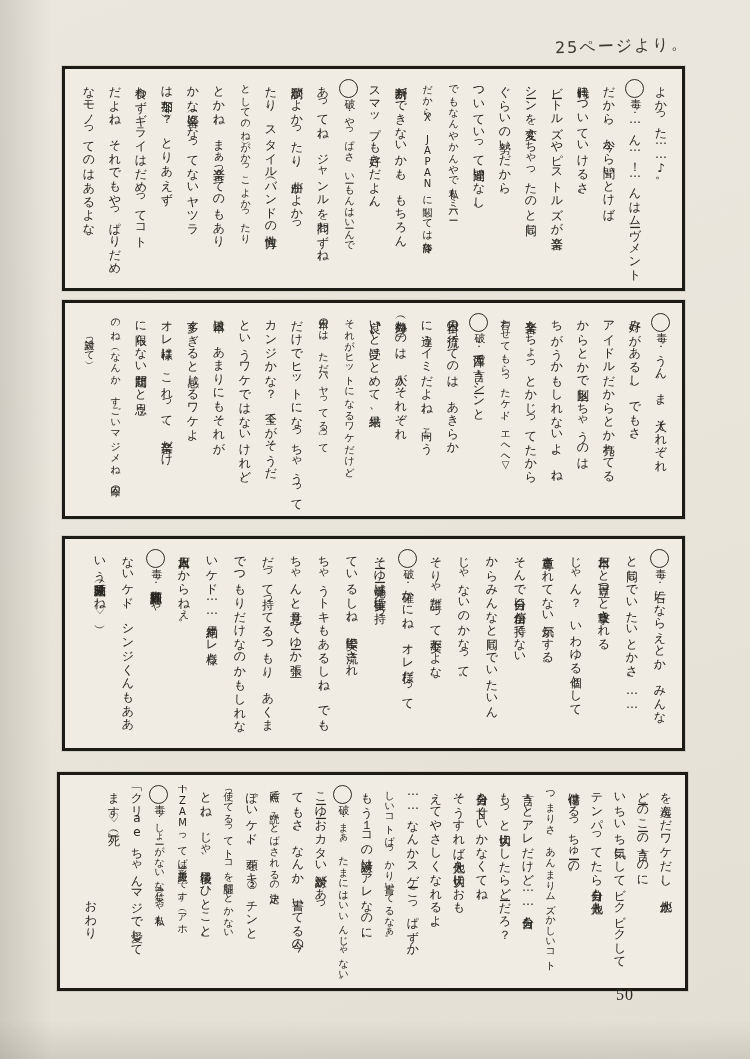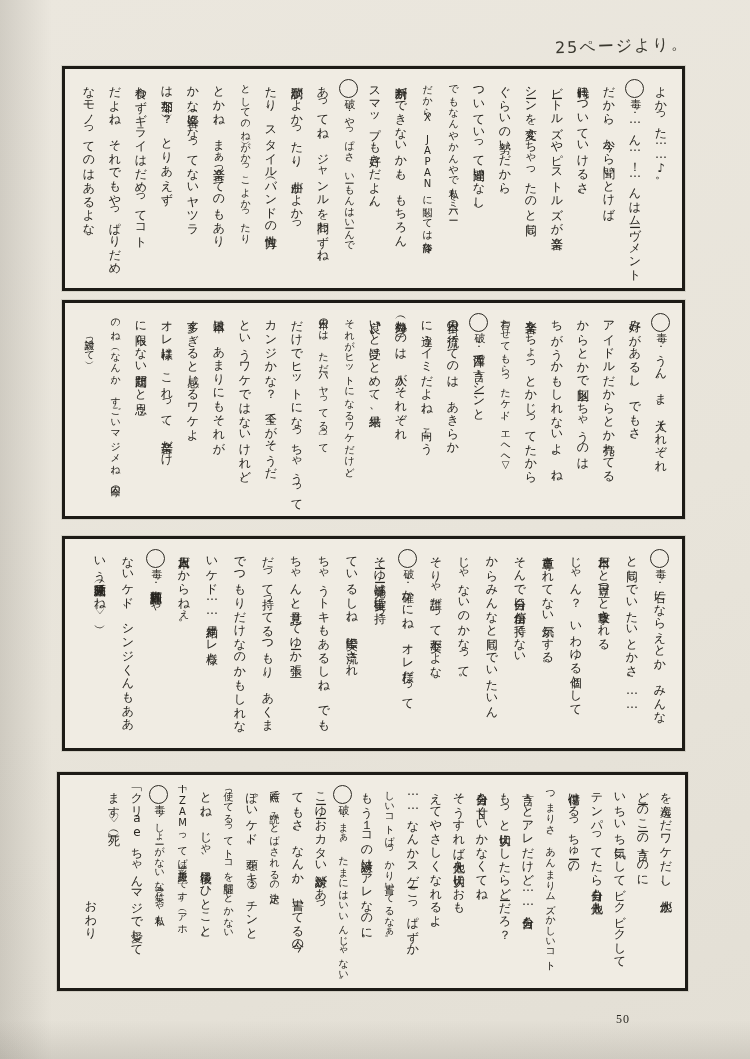--- a/index.html
+++ b/index.html
@@ -12,22 +12,22 @@
   .gutter-shadow{position:absolute;left:0;top:0;width:52px;height:1059px;
     background:linear-gradient(90deg,rgba(90,85,75,.18),rgba(90,85,75,0));pointer-events:none;}
   .bottom-shadow{position:absolute;left:0;top:1020px;width:750px;height:39px;
     background:linear-gradient(rgba(90,85,75,0),rgba(90,85,75,.15));pointer-events:none;}
 
   .header-note{
     position:absolute;top:36px;left:555px;font-size:16px;letter-spacing:2px;
     transform:rotate(-2deg);color:#3a382f;
   }
   .page-number{
-    position:absolute;top:1012px;left:616px;font-family:"Liberation Serif",serif;
-    font-size:12px;color:#2b2923;letter-spacing:1px;
+    position:absolute;top:986px;left:616px;font-family:"Liberation Serif",serif;
+    font-size:16px;color:#2b2923;letter-spacing:1px;
   }
 
   .panel{
     position:absolute;box-sizing:border-box;border:3px solid #1d1b16;
     background:#f0ece3;box-shadow:0 0 0 1px rgba(60,55,45,.12);
     writing-mode:vertical-rl;text-orientation:upright;
     padding:9px 8px;overflow:hidden;
   }
   .panel-1{left:62px;top:66px;width:623px;height:225px;}
   .panel-2{left:62px;top:300px;width:623px;height:219px;}

